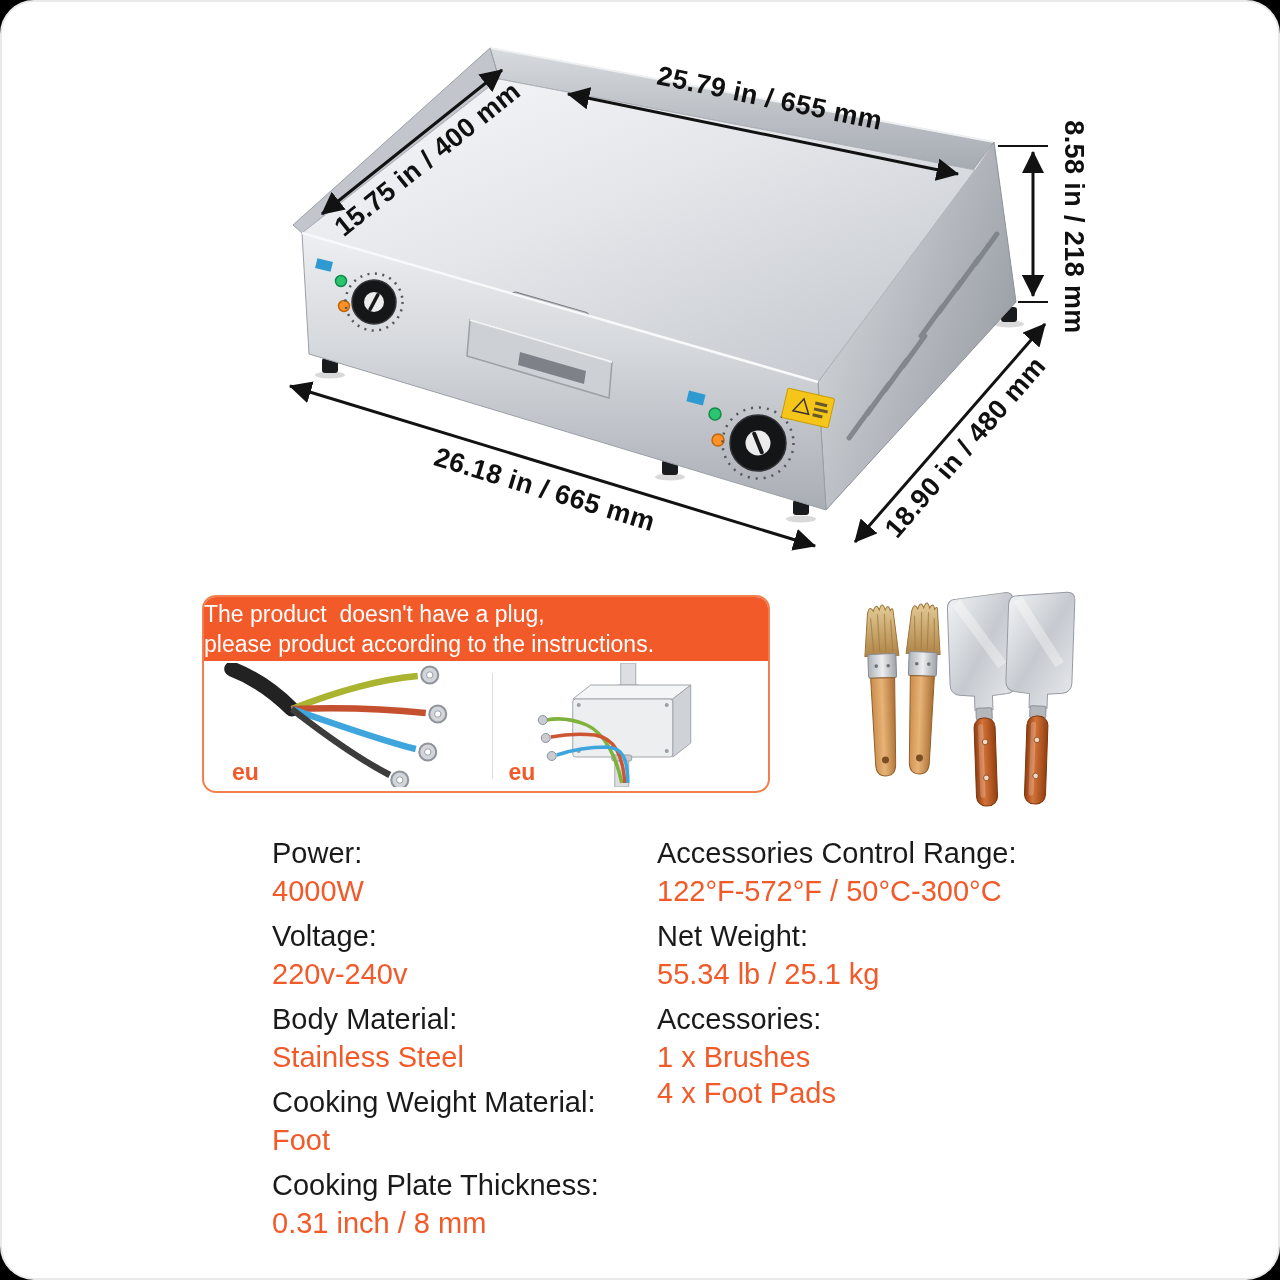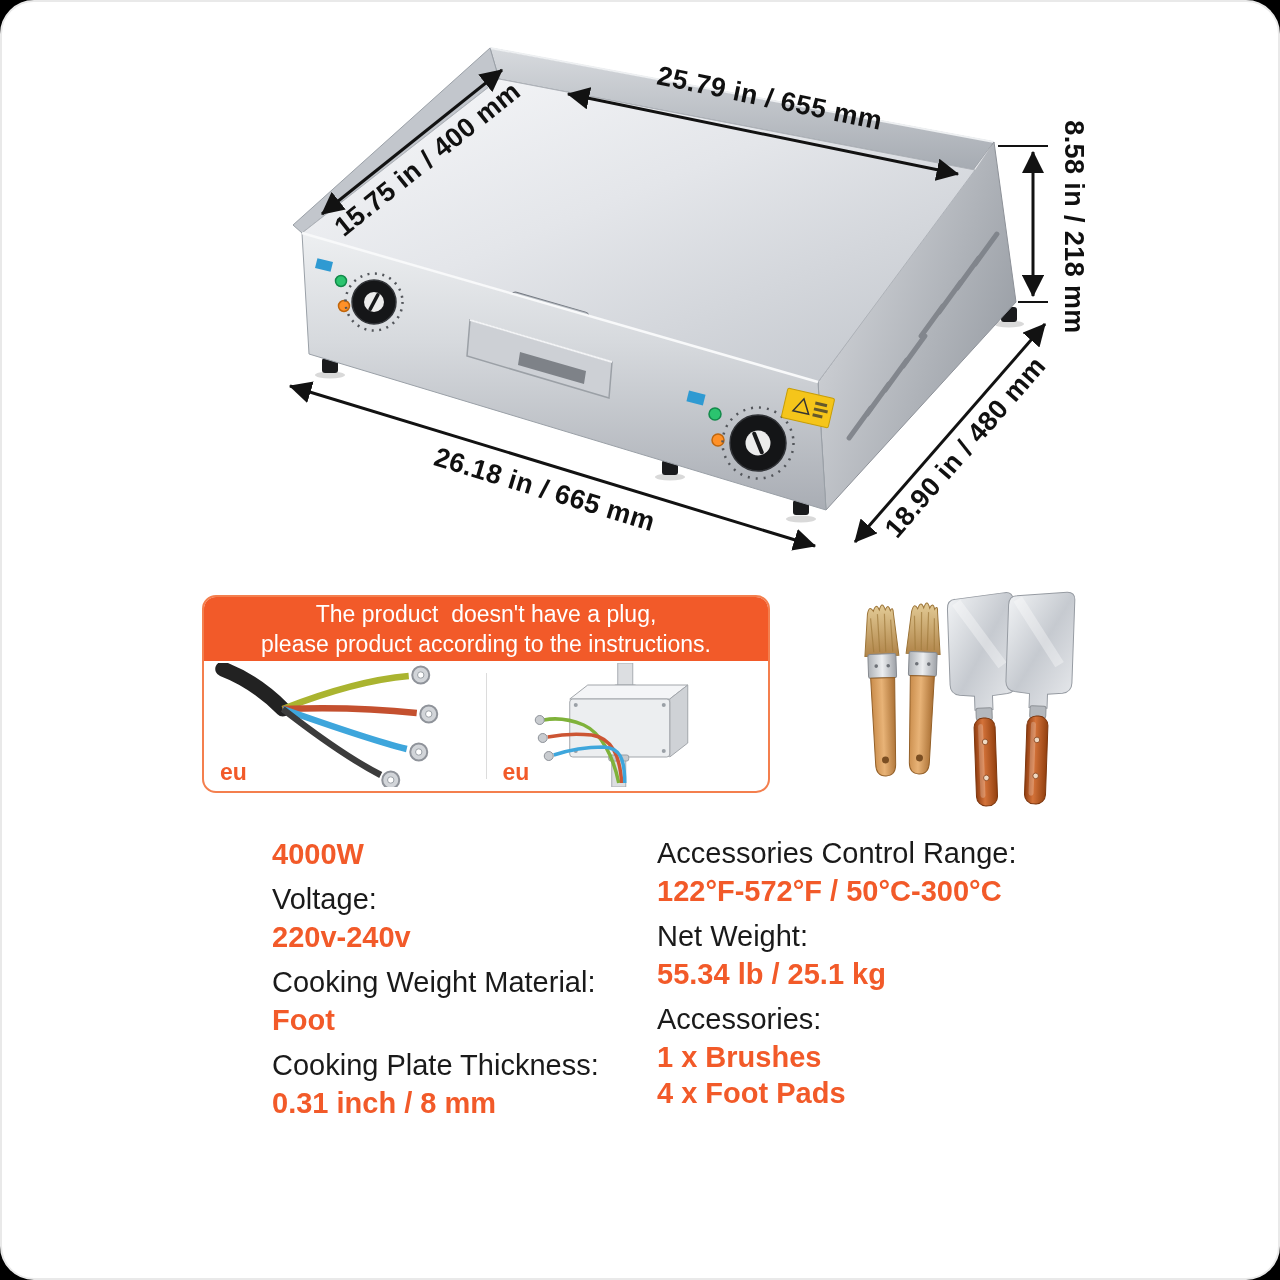--- a/index.html
+++ b/index.html
@@ -11,41 +11,41 @@
     background:#fff; border:2px solid #e9e9e9; border-radius:34px; overflow:hidden;
   }
   .griddle-svg{ position:absolute; left:0; top:0; }
   .dim-label{ font-size:27px; font-weight:700; fill:#101010; letter-spacing:.4px; }
 
   .notice-card{
     position:absolute; left:200px; top:593px; width:568px; height:198px;
     border:2px solid #f47f4e; border-radius:14px; overflow:hidden; background:#fff;
   }
   .notice-header{
-    height:64px; background:var(--accent); color:#fff; text-align:center;
+    height:64px; background:var(--accent); color:#fff; text-align:left;
     display:flex; flex-direction:column; justify-content:center; gap:2px;
   }
   .notice-line{ font-size:23px; line-height:28px; white-space:pre-wrap; }
-  .notice-body{ position:relative; height:130px; display:flex; }
+  .notice-body{ position:relative; height:130px; display:flex;padding-left:12px; }
   .notice-half{ flex:1; position:relative; }
   .notice-divider{ width:1px; background:#dcdcdc; margin:12px 0; }
   .half-svg{ position:absolute; left:0; top:2px; width:100%; height:124px; }
   .eu-caption{
     position:absolute; left:16px; bottom:5px;
     color:var(--accent); font-weight:700; font-size:23px;
   }
 
   .accessories-svg{ position:absolute; left:828px; top:578px; }
 
   .specs{ position:absolute; left:270px; top:834px; display:flex; }
   .specs-col{ width:385px; }
   .specs-col.right{ width:560px; }
   .spec{ margin-bottom:10px; }
   .spec-label{ font-size:29px; line-height:34px; color:#1a1a1a; font-weight:500; margin-bottom:3px; }
-  .spec-value{ font-size:29px; line-height:36px; color:var(--accent); font-weight:700; }
+  .spec-value{ font-size:29px; line-height:36px; color:var(--accent); font-weight:400; }
 </style>
 </head>
 <body>
 
 <div class="page">
 
   <svg class="griddle-svg" width="1280" height="578" viewBox="0 0 1280 578">
     <defs>
       <linearGradient id="gTop" x1="0" y1="0" x2="0.9" y2="1">
         <stop offset="0" stop-color="#f7f8fa"></stop>
@@ -298,25 +298,30 @@
     </defs>
     <use href="#brush" transform="translate(50,22) rotate(-2)"></use>
     <use href="#brush" transform="translate(95,20) rotate(2)"></use>
     <use href="#spatula" transform="translate(150,16) rotate(-2)"></use>
     <use href="#spatula" transform="translate(212,14) rotate(2)"></use>
   </svg>
 
   <div class="specs">
     <div class="specs-col">
       <div class="spec">
+        <div class="spec-label">Power:</div>
         <div class="spec-value">4000W</div>
       </div>
       <div class="spec">
         <div class="spec-label">Voltage:</div>
         <div class="spec-value">220v-240v</div>
+      </div>
+      <div class="spec">
+        <div class="spec-label">Body Material:</div>
+        <div class="spec-value">Stainless Steel</div>
       </div>
       <div class="spec">
         <div class="spec-label">Cooking Weight Material:</div>
         <div class="spec-value">Foot</div>
       </div>
       <div class="spec">
         <div class="spec-label">Cooking Plate Thickness:</div>
         <div class="spec-value">0.31 inch / 8 mm</div>
       </div>
     </div>

